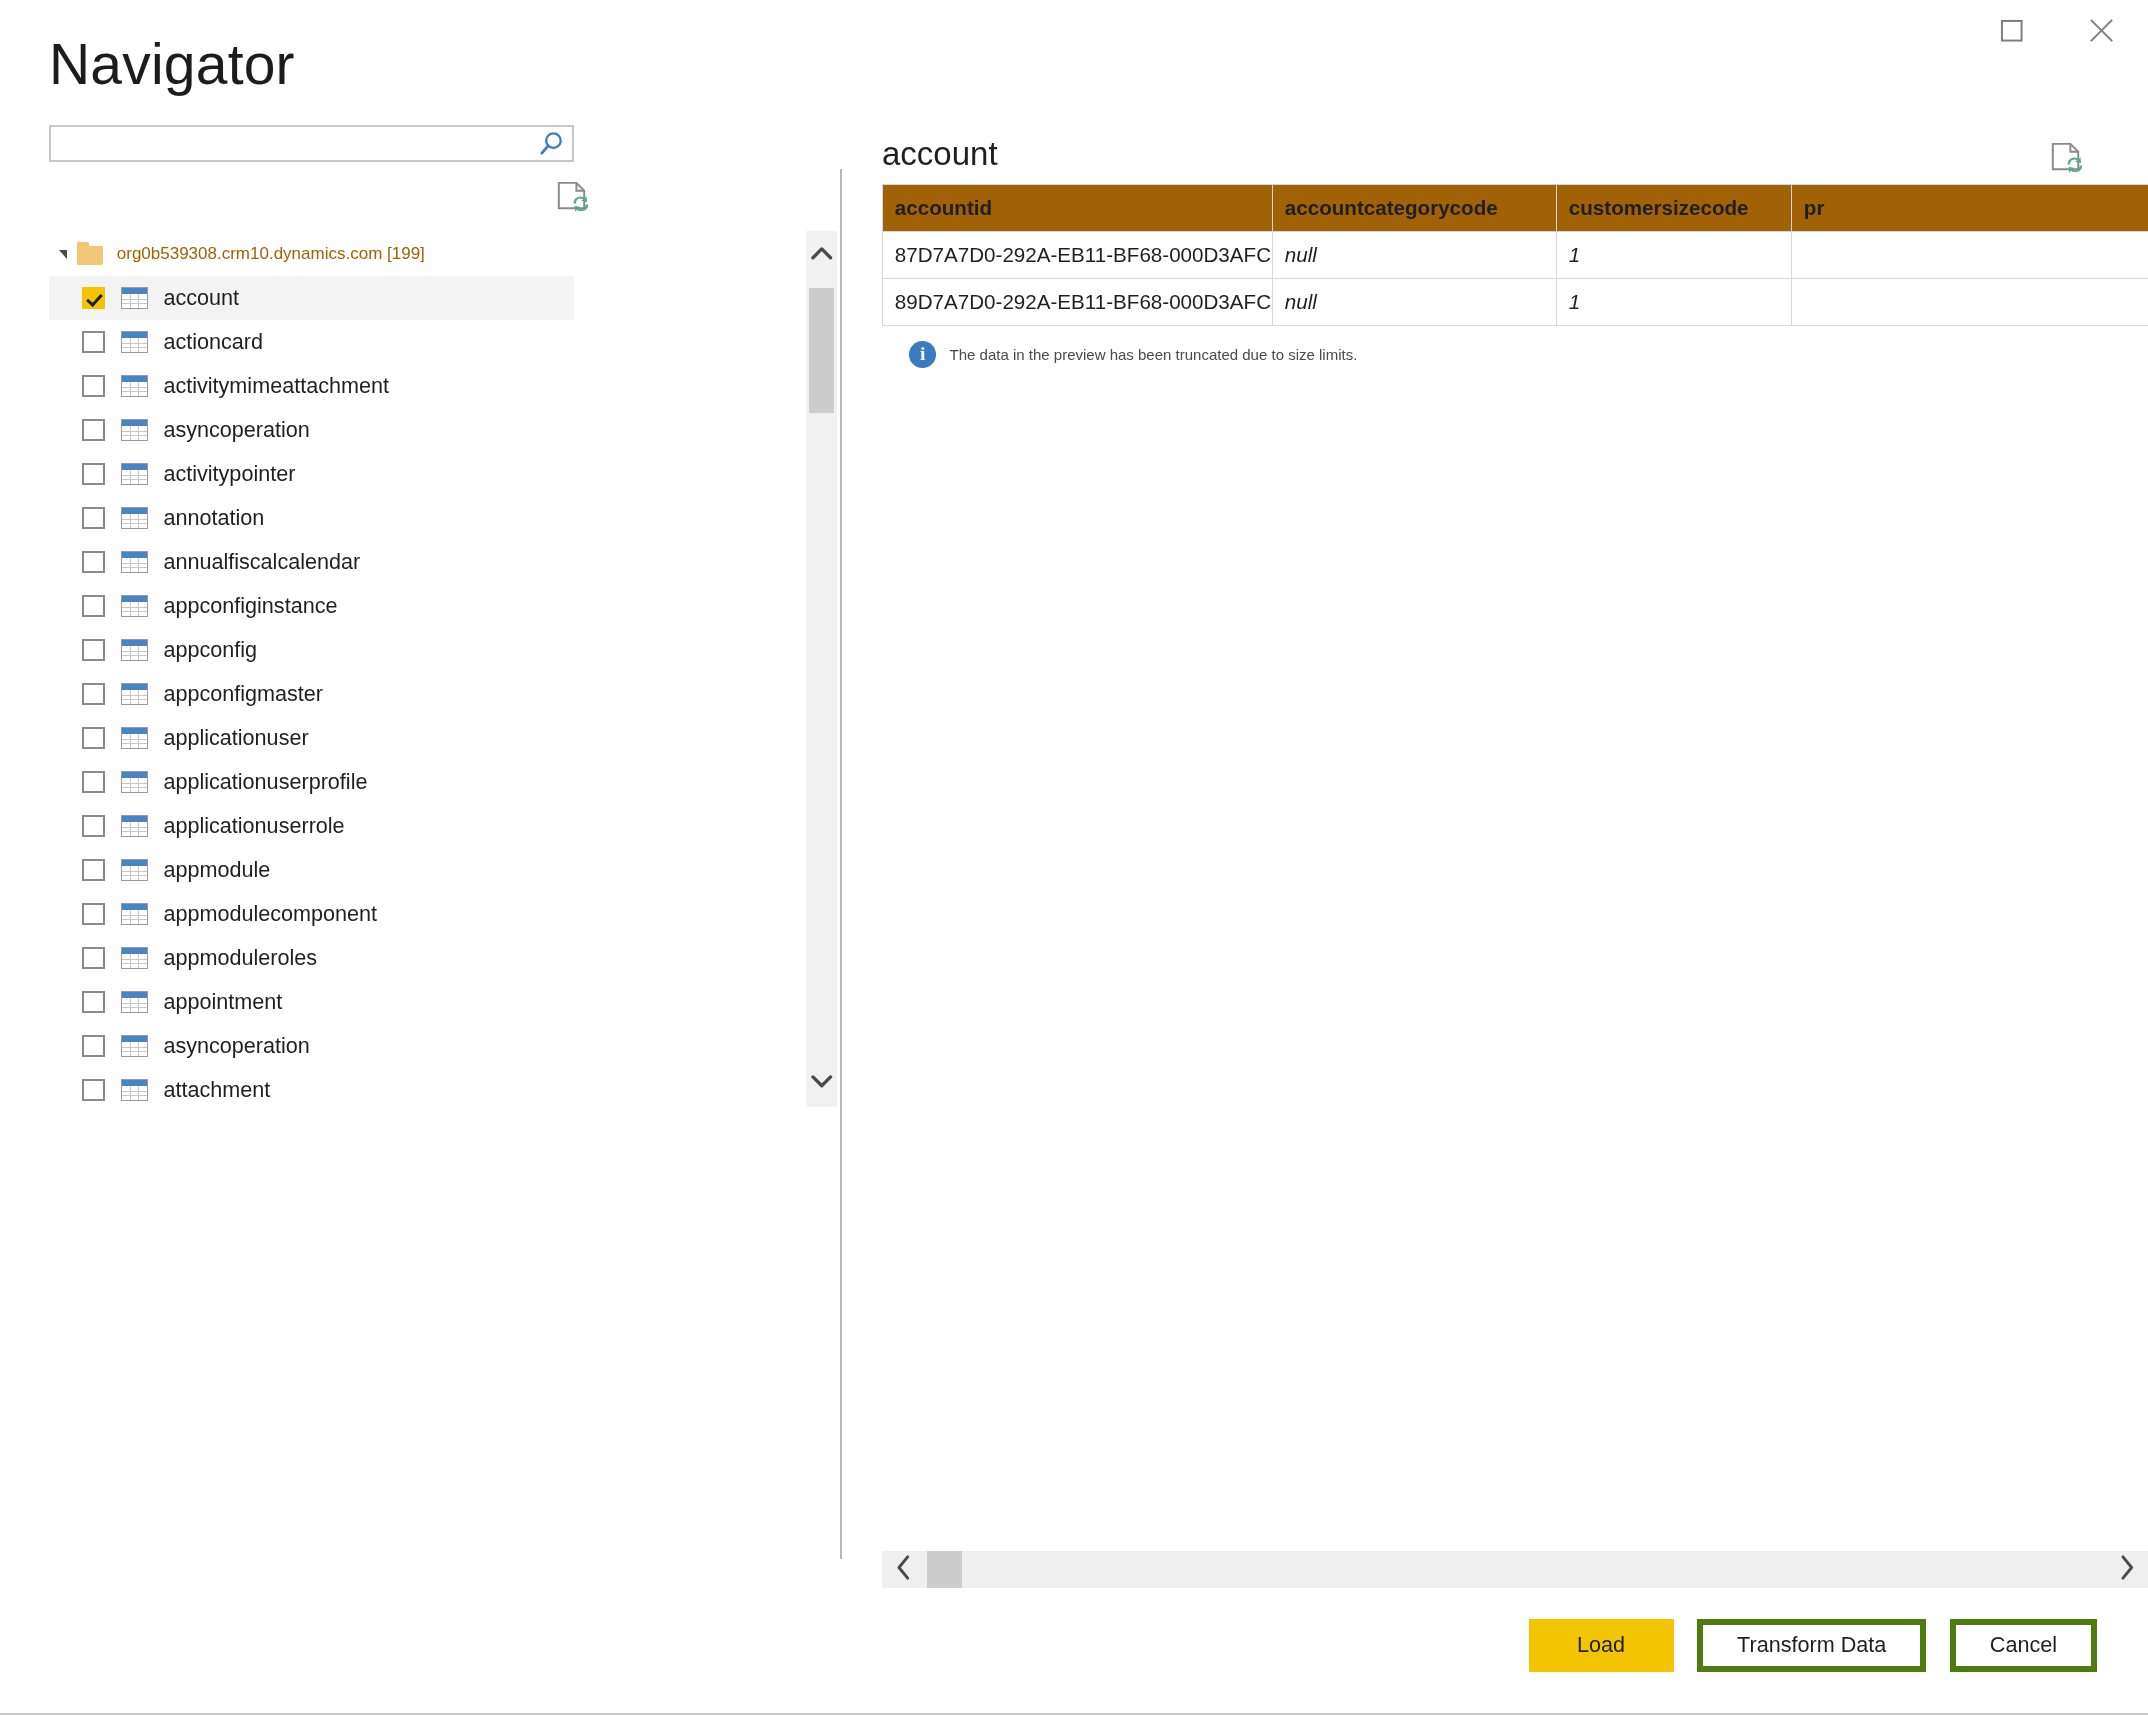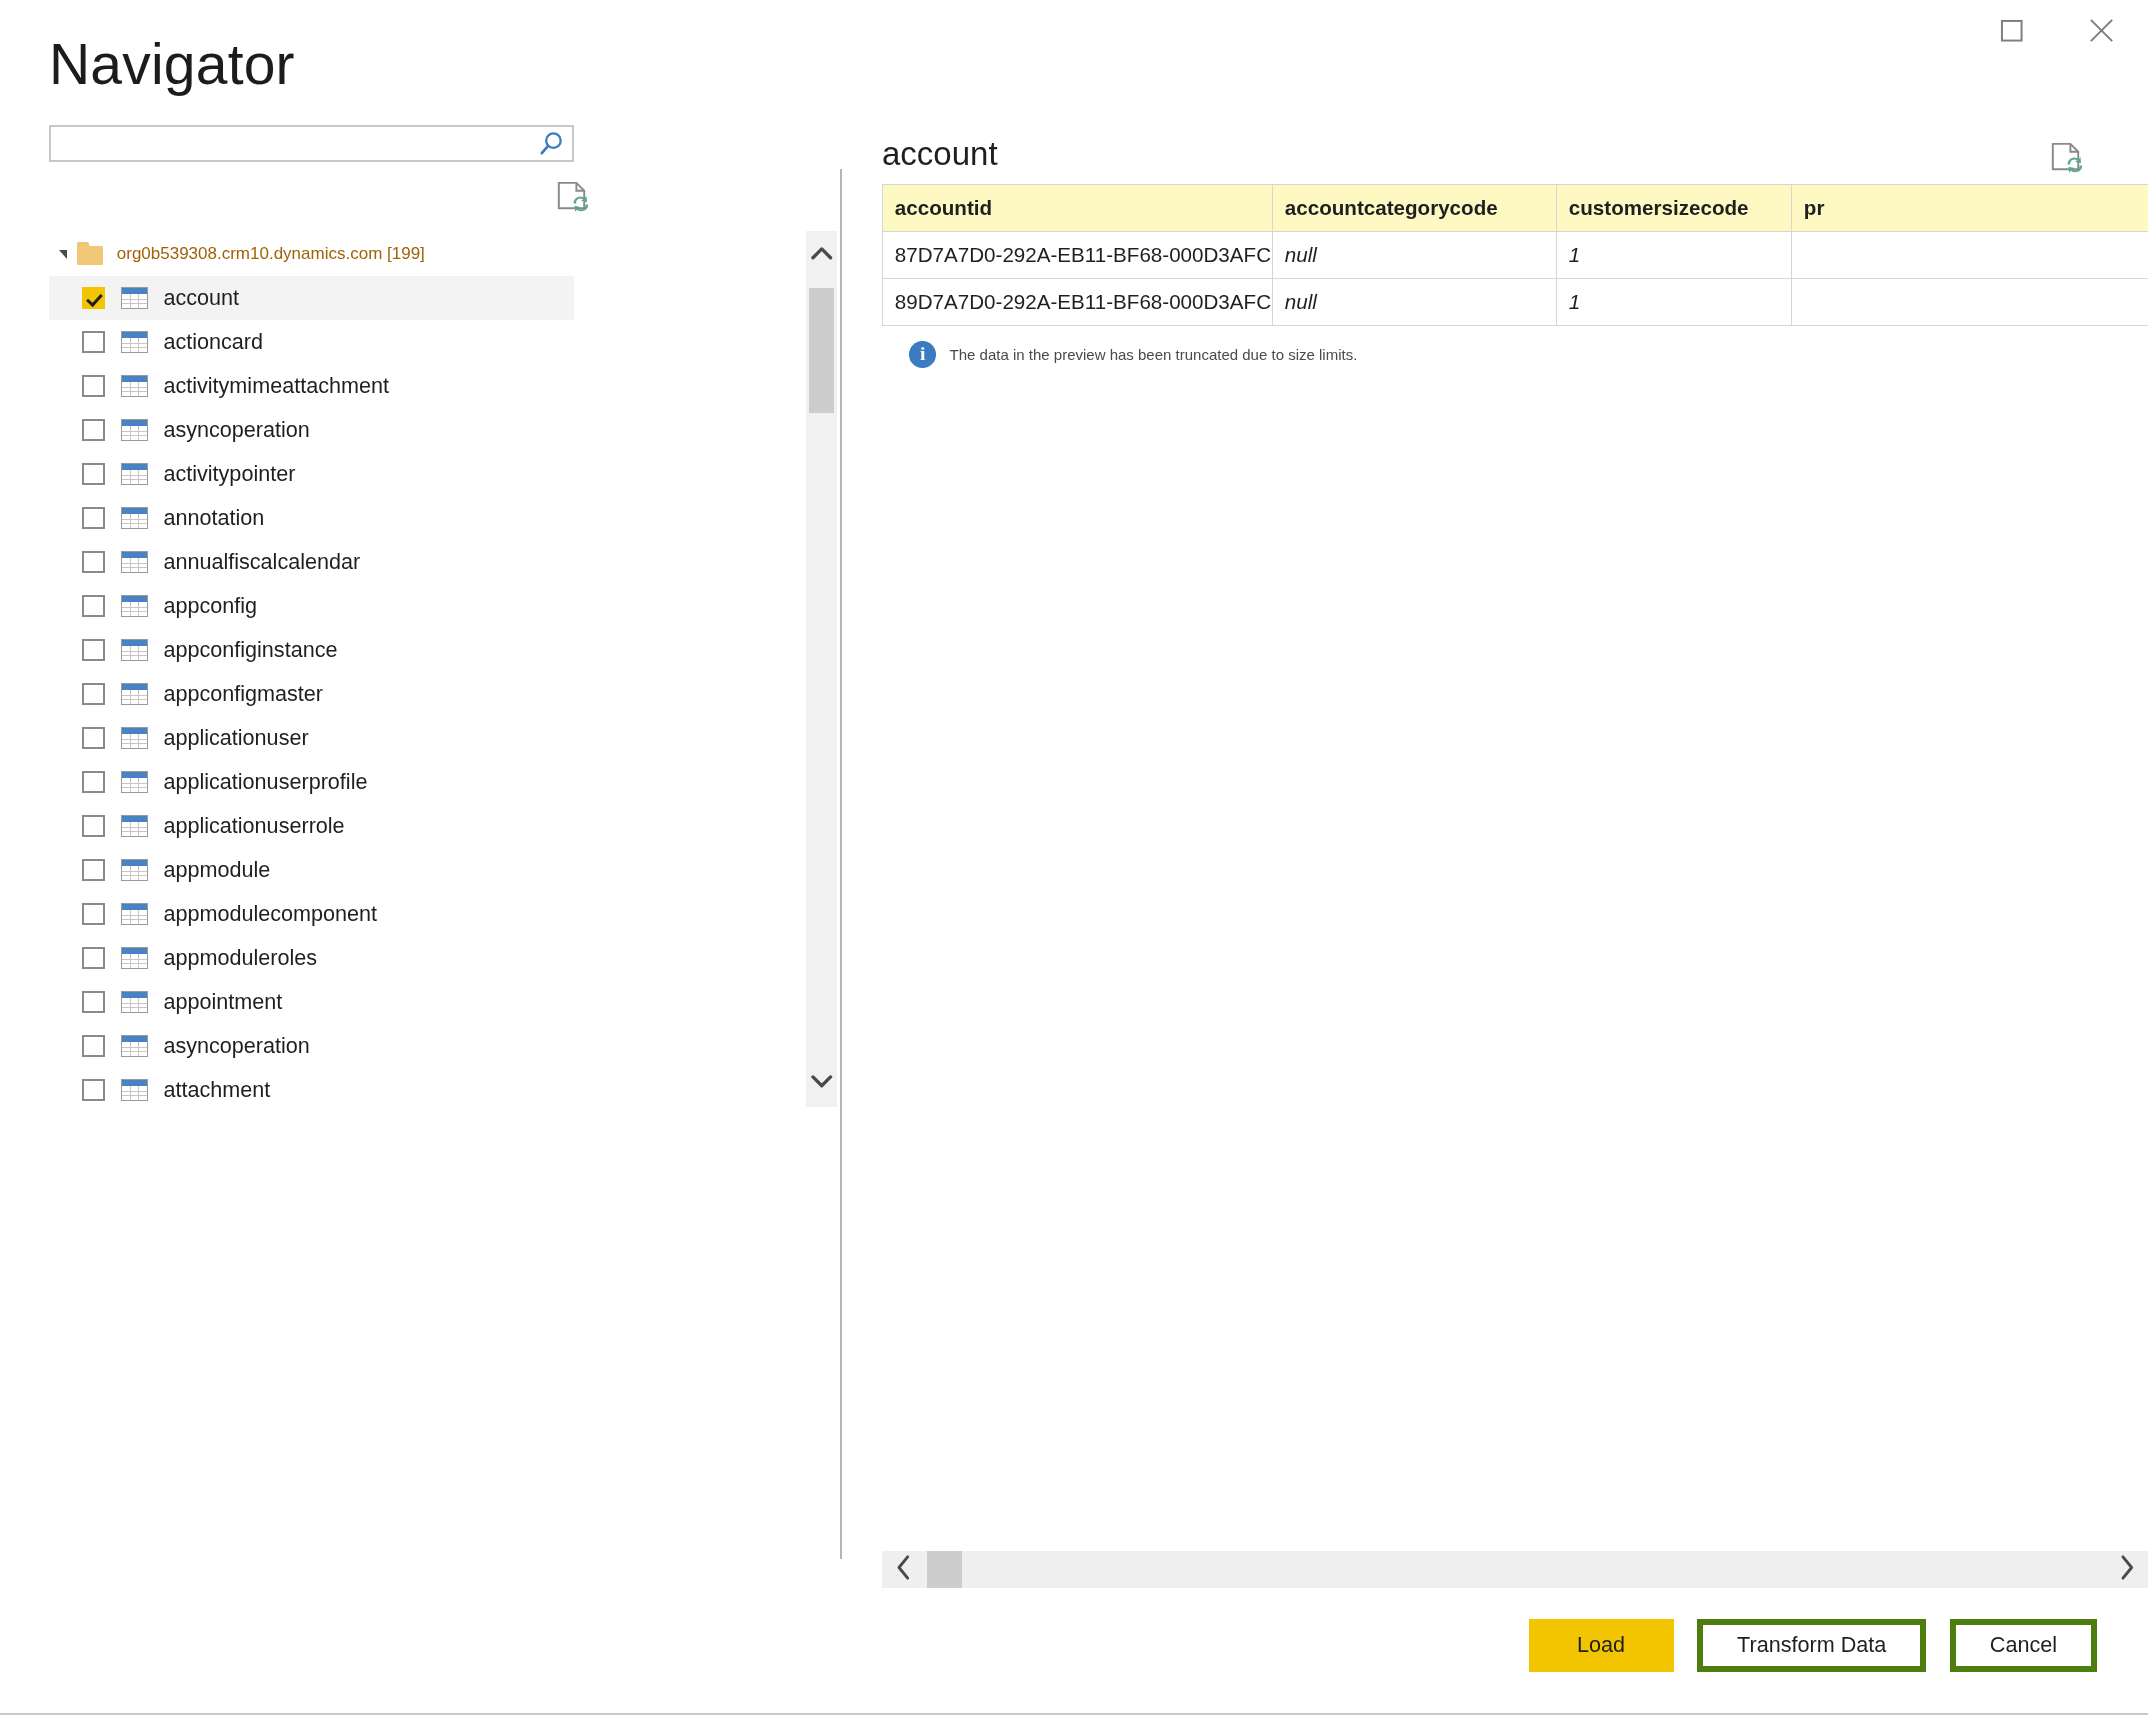--- a/index.html
+++ b/index.html
@@ -316,21 +316,21 @@
     height: 143px;
     overflow: hidden;
   }
   table.preview {
     border-collapse: collapse;
     table-layout: fixed;
     font-size: 20.6px;
     width: 1372px;
   }
   table.preview th {
-    background: #fef9c3;
+    background: #a16207;
     border: 1px solid #d6d6d6;
     font-weight: bold;
     text-align: left;
     padding: 0 11.8px;
     height: 47px;
     color: #1f1f1f;
     white-space: nowrap;
     overflow: hidden;
     box-sizing: border-box;
     margin-left: 8px;
@@ -588,32 +588,32 @@
         </div>
         <div class="tree-item">
           <span class="tree-checkbox"></span>
           <span class="table-icon">
             <span class="hdr"></span>
             <span class="g v1"></span>
             <span class="g v2"></span>
             <span class="g h1"></span>
             <span class="g h2"></span>
           </span>
+          <span class="tree-label">appconfiginstance</span>
+        </div>
+        <div class="tree-item">
+          <span class="tree-checkbox"></span>
+          <span class="table-icon">
+            <span class="hdr"></span>
+            <span class="g v1"></span>
+            <span class="g v2"></span>
+            <span class="g h1"></span>
+            <span class="g h2"></span>
+          </span>
           <span class="tree-label">appconfig</span>
-        </div>
-        <div class="tree-item">
-          <span class="tree-checkbox"></span>
-          <span class="table-icon">
-            <span class="hdr"></span>
-            <span class="g v1"></span>
-            <span class="g v2"></span>
-            <span class="g h1"></span>
-            <span class="g h2"></span>
-          </span>
-          <span class="tree-label">appconfiginstance</span>
         </div>
         <div class="tree-item">
           <span class="tree-checkbox"></span>
           <span class="table-icon">
             <span class="hdr"></span>
             <span class="g v1"></span>
             <span class="g v2"></span>
             <span class="g h1"></span>
             <span class="g h2"></span>
           </span>

